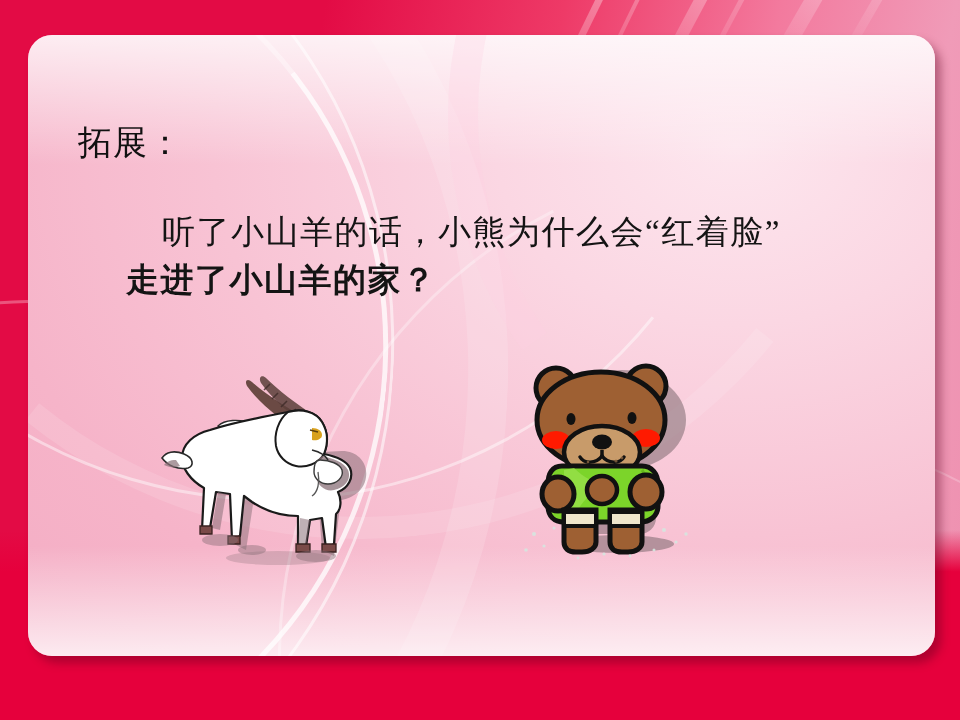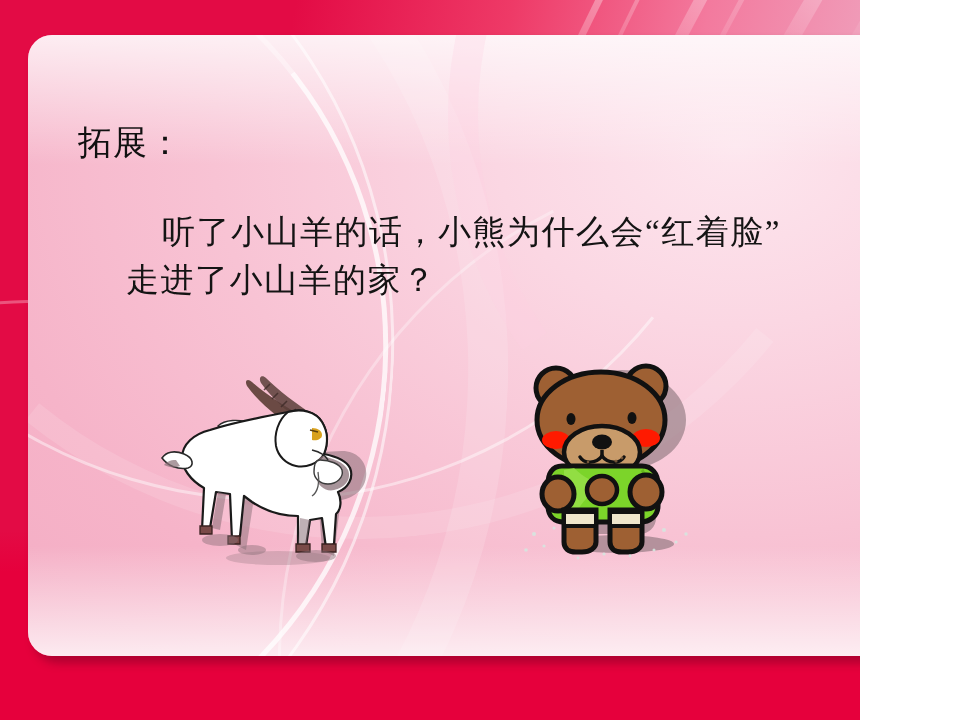--- a/index.html
+++ b/index.html
@@ -6,21 +6,21 @@
     margin: 0;
     padding: 0;
     background: #ffffff;
   }
   body {
     font-family: "Liberation Sans", sans-serif;
   }
 
   #slide {
     position: relative;
-    width: 860px;
+    width: 960px;
     height: 720px;
     overflow: hidden;
     background: #fdba74;
   }
 
   
   .bg-base {
     position: absolute;
     inset: 0;
     background:
@@ -112,21 +112,21 @@
     left: 126px;
     top: 208px;
     width: 760px;
     font-family: "Liberation Serif", "DejaVu Serif", serif;
     font-size: 33px;
     line-height: 48px;
     color: #141414;
     letter-spacing: 1.5px;
   }
   #body-text .line1 { display: block; text-indent: 36px; }
-  #body-text .line2 { display: block; }
+  #body-text .line2 { display: block; font-weight: bold; }
 
   
   .figure { position: absolute; }
   #goat-figure { left: 160px; top: 368px; width: 230px; height: 205px; }
   #bear-figure { left: 518px; top: 362px; width: 185px; height: 205px; }
 
   svg { display: block; overflow: visible; }
 </style>
 </head>
 <body>

